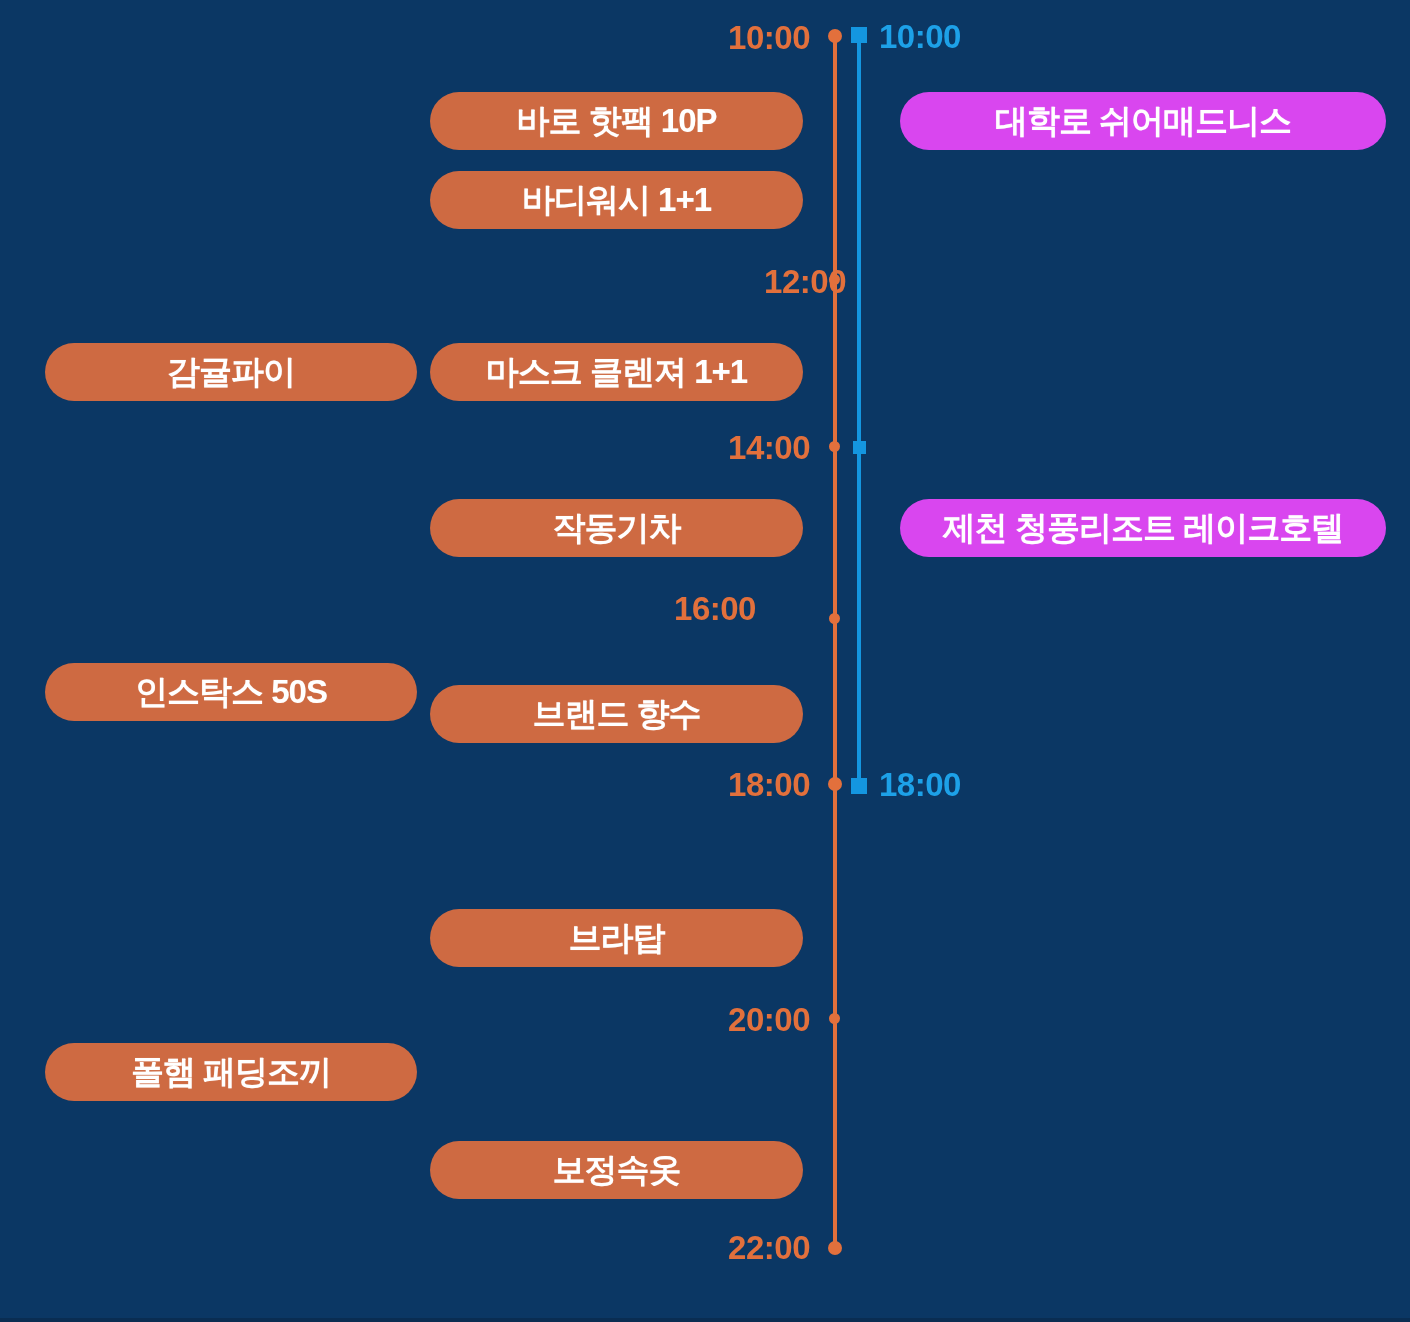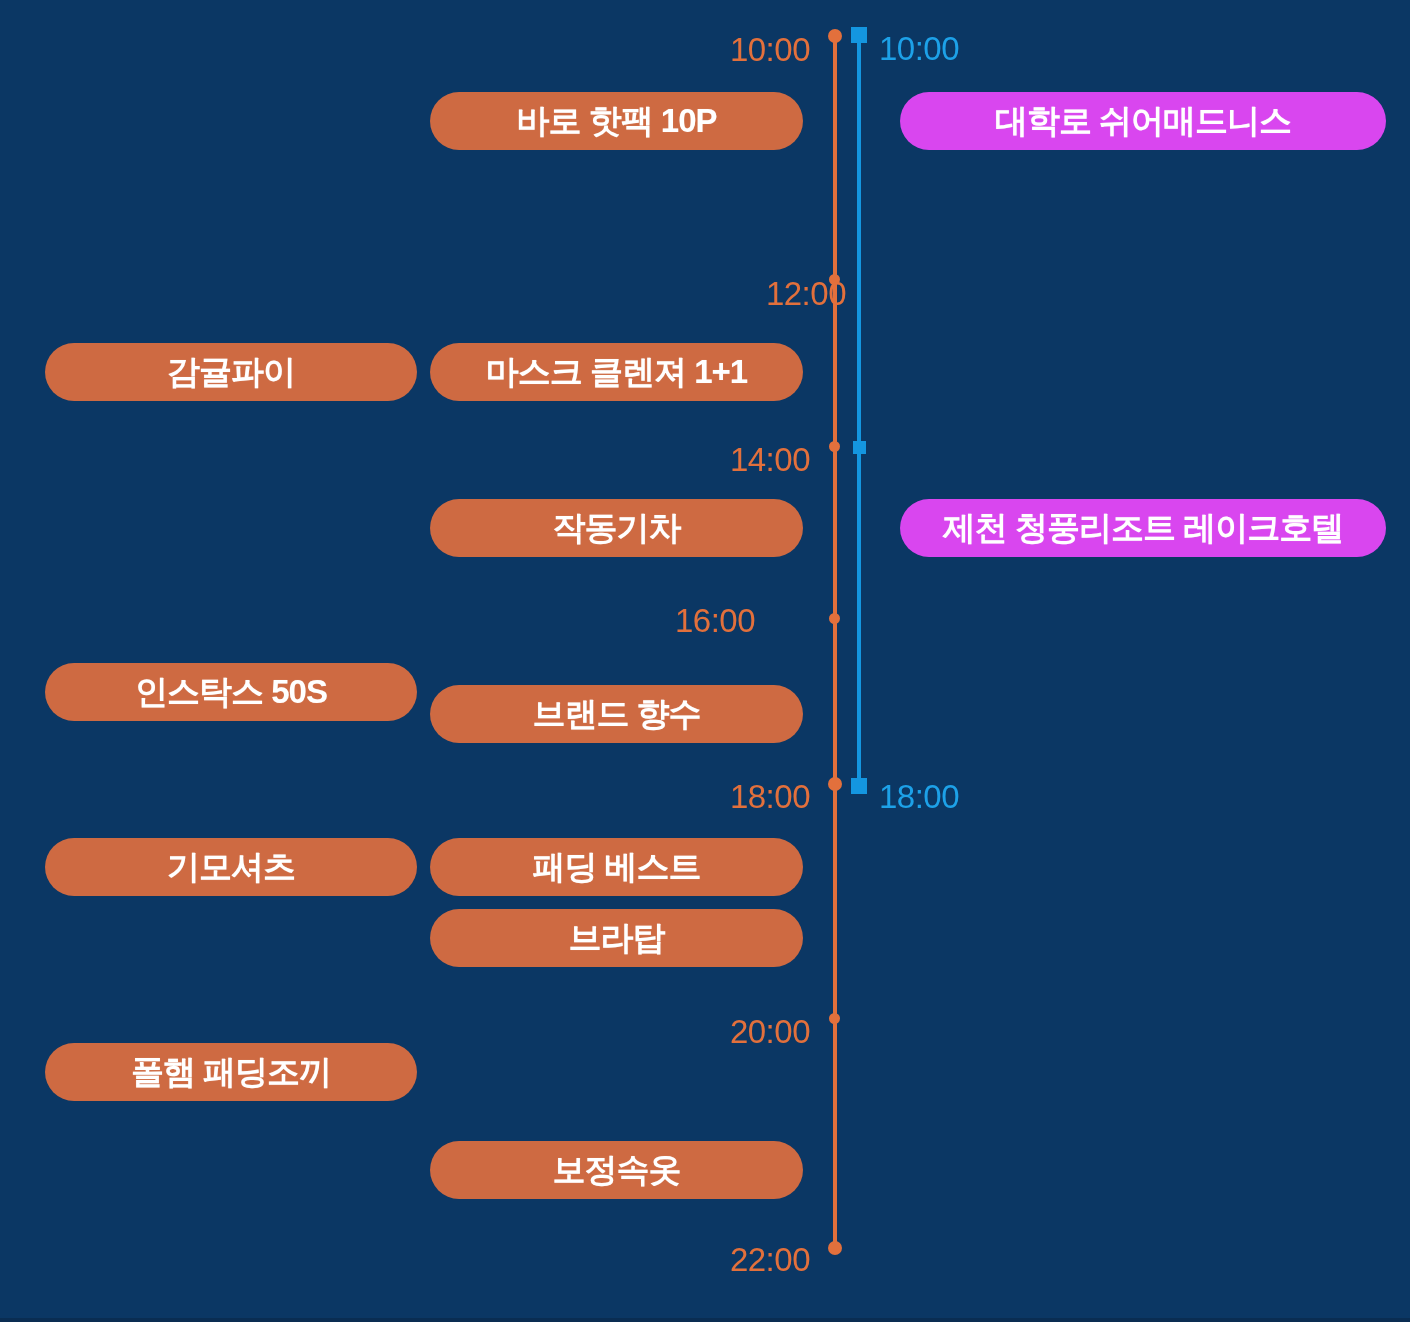--- a/index.html
+++ b/index.html
@@ -49,25 +49,24 @@
     position: absolute;
     background: #1496e0;
   }
   .axis-square.big   { width: 16px; height: 16px; }
   .axis-square.small { width: 13px; height: 13px; }
 
   
   .time-label {
     position: absolute;
     font-size: 33px;
-    font-weight: normal;
+    font-weight: bold;
     letter-spacing: -0.5px;
     white-space: nowrap;
     line-height: 1;
-    margin-top: 12px;
   }
   .time-label.orange {
     color: #e2703c;
     text-align: right;
   }
   .time-label.blue {
     color: #1da1e8;
     text-align: left;
   }
 
@@ -125,31 +124,30 @@
   <div class="time-label orange" style="left:620px; top:431px; width:190px;">14:00</div>
   <div class="time-label orange" style="left:620px; top:592px; width:190px;text-align:center;">16:00</div>
   <div class="time-label orange" style="left:620px; top:768px; width:190px;">18:00</div>
   <div class="time-label orange" style="left:620px; top:1003px; width:190px;">20:00</div>
   <div class="time-label orange" style="left:620px; top:1231px; width:190px;">22:00</div>
 
   <div class="time-label blue" style="left:879px; top:20px;">10:00</div>
   <div class="time-label blue" style="left:879px; top:768px;">18:00</div>
 
   <div class="pill product col-b" style="top:92px; height:58px;">바로 핫팩 10P</div>
+  <div class="pill product col-b" style="top:171px; height:58px;">바디워시 1+1</div>
 
   <div class="pill product col-a" style="top:343px; height:58px;">감귤파이</div>
   <div class="pill product col-b" style="top:343px; height:58px;">마스크 클렌져 1+1</div>
 
   <div class="pill product col-b" style="top:499px; height:58px;">작동기차</div>
 
   <div class="pill product col-a" style="top:663px; height:58px;">인스탁스 50S</div>
   <div class="pill product col-b" style="top:685px; height:58px;">브랜드 향수</div>
 
-  <div class="pill product col-a" style="top:838px; height:58px;">기모셔츠</div>
-  <div class="pill product col-b" style="top:838px; height:58px;">패딩 베스트</div>
   <div class="pill product col-b" style="top:909px; height:58px;">브라탑</div>
 
   <div class="pill product col-a" style="top:1043px; height:58px;">폴햄 패딩조끼</div>
   <div class="pill product col-b" style="top:1141px; height:58px;">보정속옷</div>
 
   <div class="pill event col-c" style="top:92px; height:58px;">대학로 쉬어매드니스</div>
   <div class="pill event col-c" style="top:499px; height:58px;">제천 청풍리조트 레이크호텔</div>
 
 </div>
 

